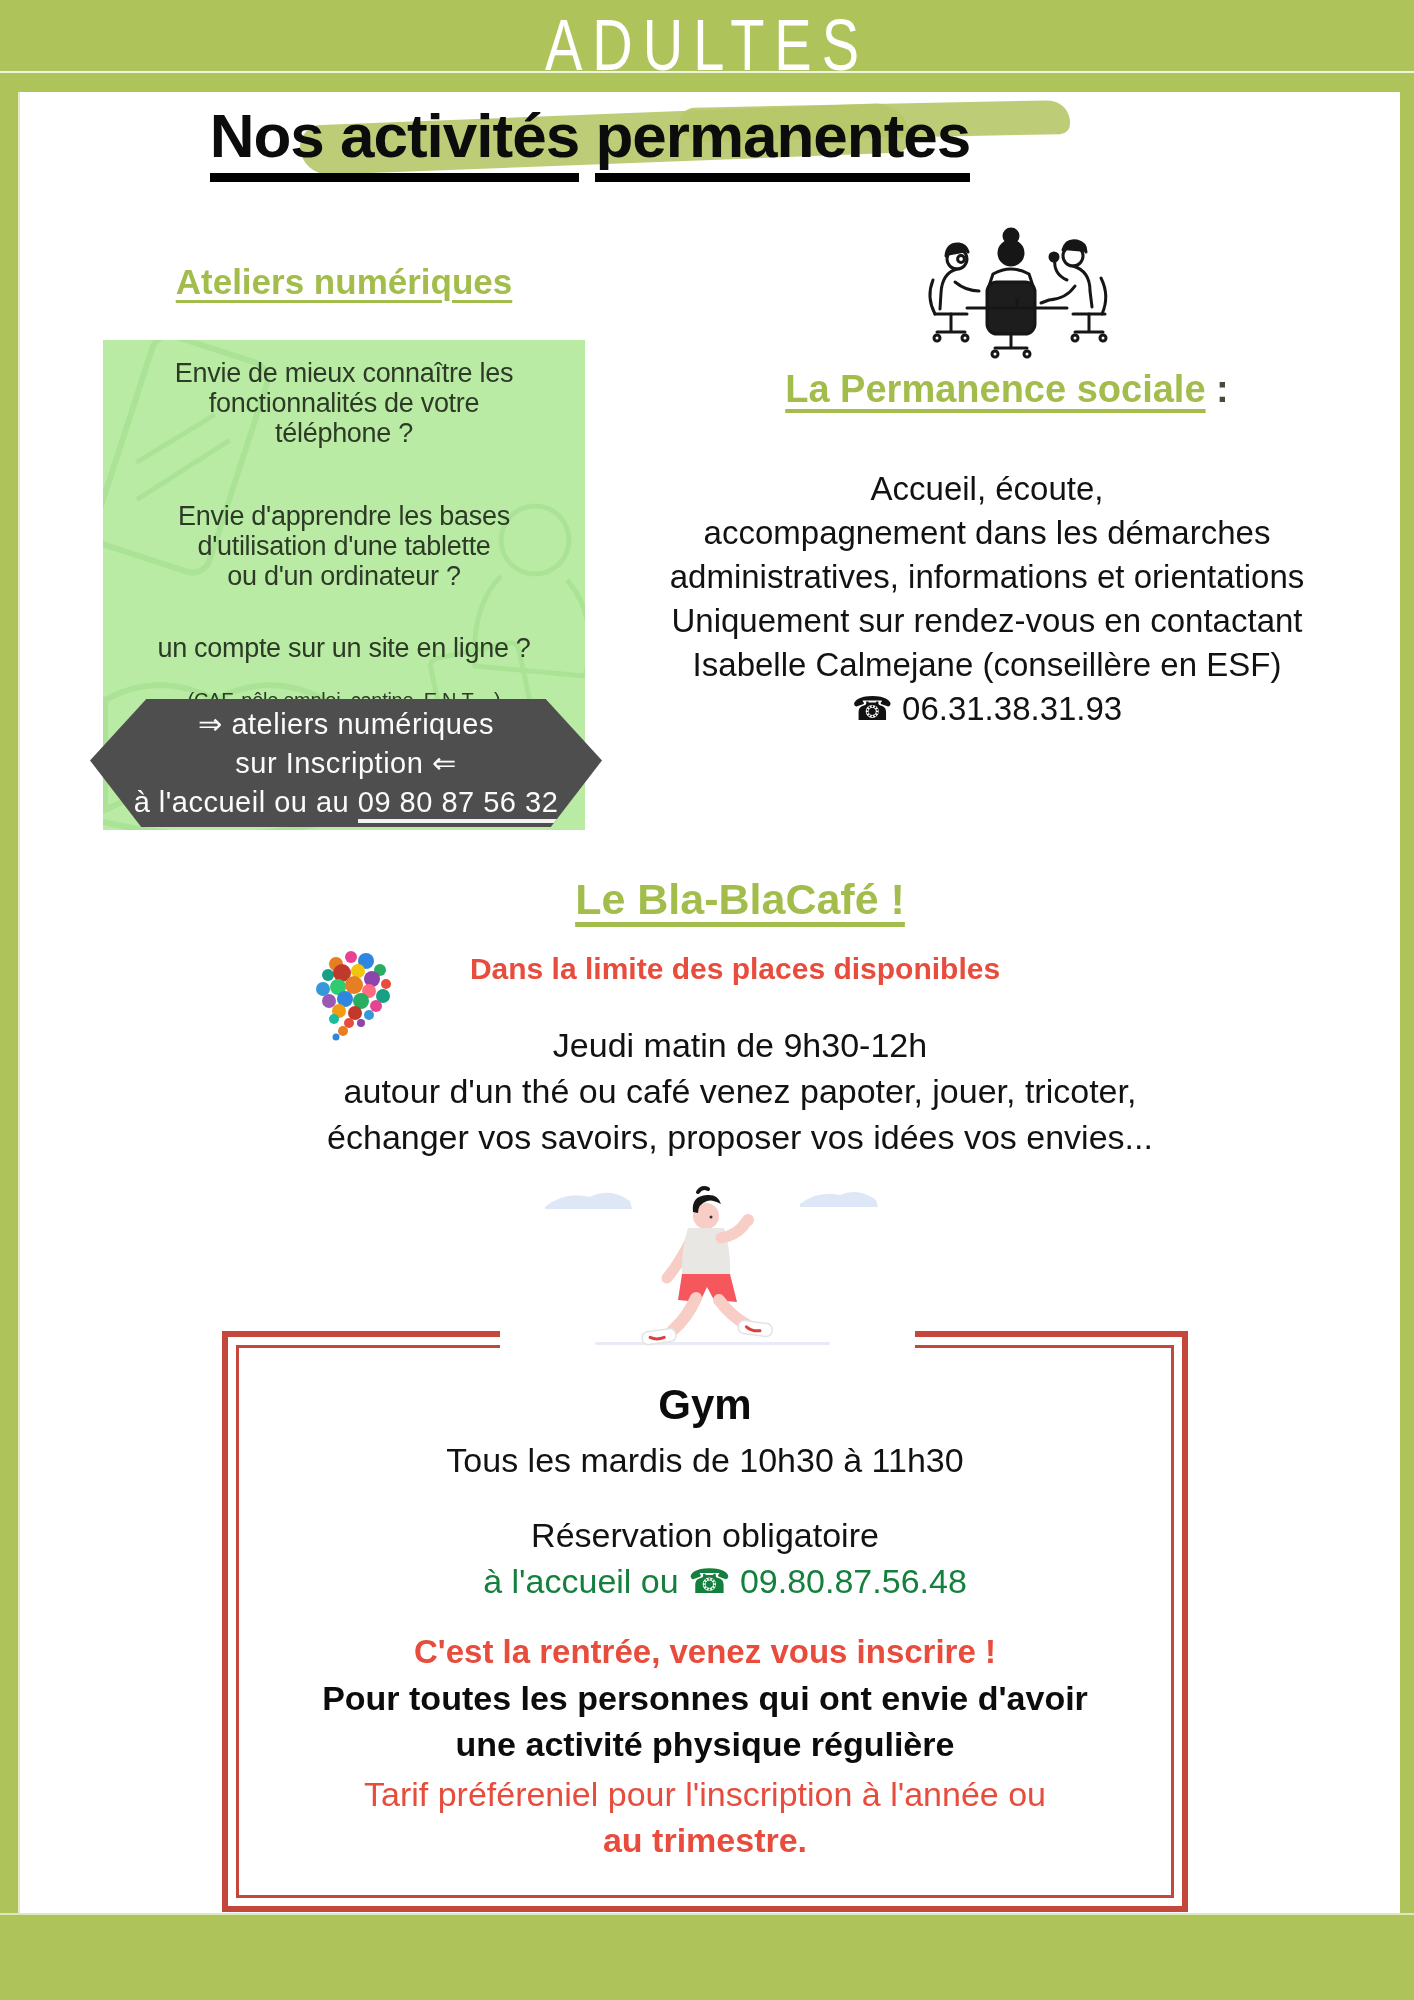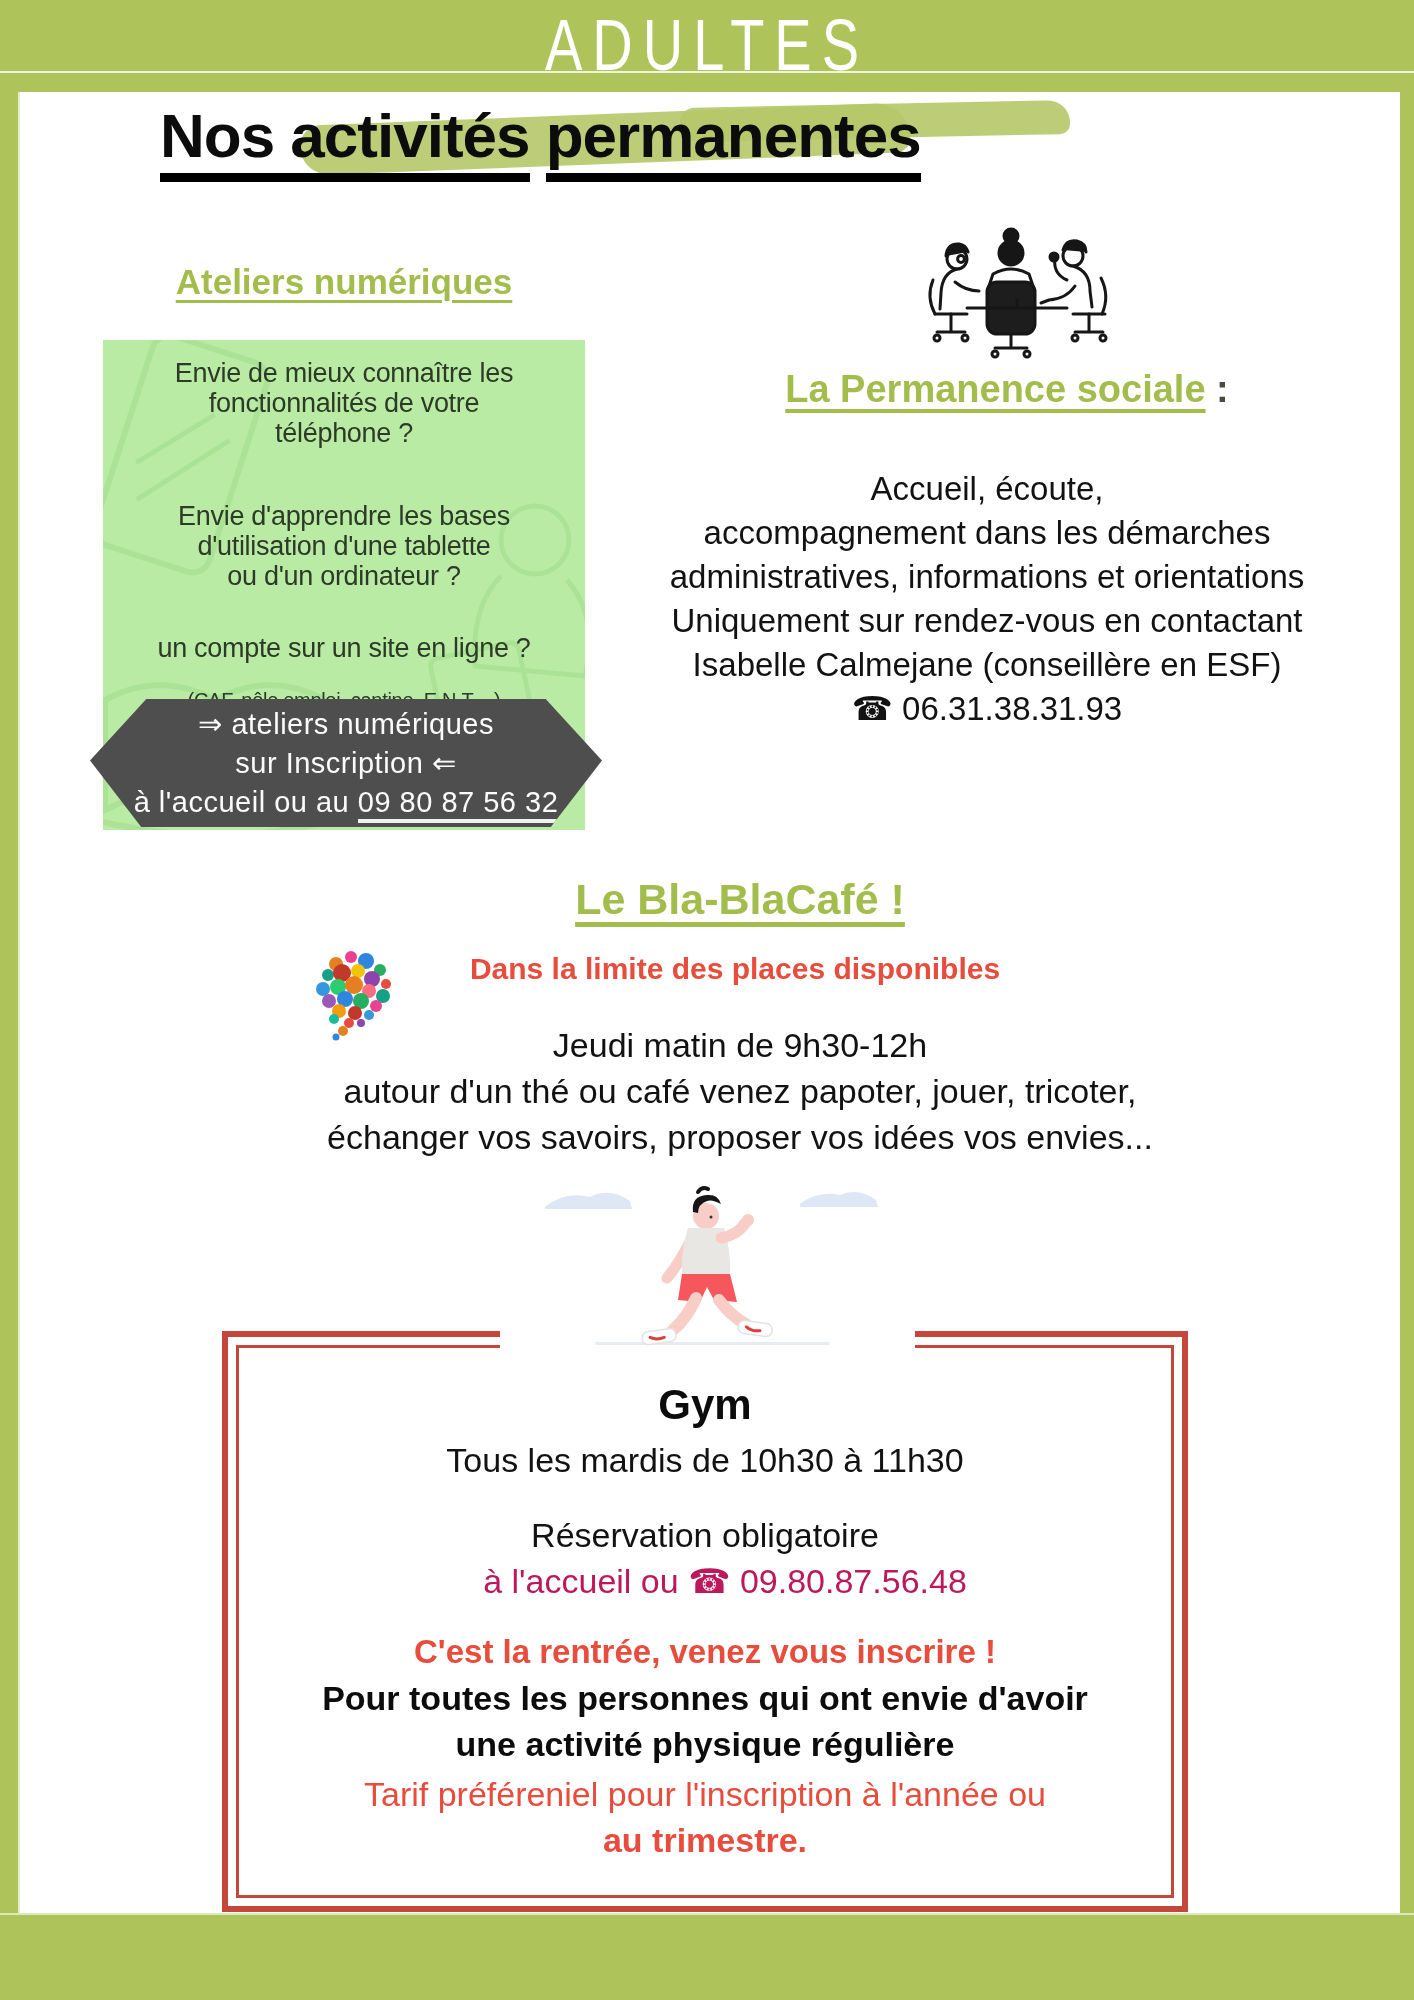--- a/index.html
+++ b/index.html
@@ -35,21 +35,21 @@
     position:absolute; left:1400px; top:92px; width:14px; height:1821px;
     background:#aec45b;
   }
   .bottom-banner {
     position:absolute; left:0; top:1913px; width:1414px; height:87px;
     background:#aec45b; border-top:2px solid #dfe8bb;
   }
   
   .title-wrap {
     position:absolute; left:160px; top:100px; width:860px;
-    text-align:left; z-index:3;
+    text-align:center; z-index:3;
   }
   .title-highlight {
     position:absolute; left:140px; top:14px; width:610px; height:50px;
     background:#b6c868; opacity:.9;
     border-radius:26px 40px 18px 34px;
     transform:rotate(-2.2deg);
     z-index:-1;
   }
   .title-highlight2 {
     position:absolute; left:520px; top:4px; width:390px; height:34px;
@@ -131,21 +131,21 @@
     border:6px solid #c5473c; z-index:2; background:#fff;
   }
   .gym-box .inner-border {
     position:absolute; left:8px; top:8px; right:8px; bottom:8px;
     border:3px solid #c5473c;
   }
   .gym-line { position:absolute; left:0; width:100%; text-align:center; }
   .gym-title   { top:44px;  font-size:42px; font-weight:700; color:#0c0c0c; }
   .gym-sched   { top:104px; font-size:34px; color:#121212; }
   .gym-resa1   { top:179px; font-size:34px; color:#121212; }
-  .gym-resa2   { top:224px; font-size:34px; color:#be185d;padding-left:40px; }
+  .gym-resa2   { top:224px; font-size:34px; color:#15803d;padding-left:40px; }
   .gym-red1    { top:296px; font-size:33px; font-weight:700; color:#e74c3c; }
   .gym-bold1   { top:342px; font-size:34px; font-weight:700; color:#0c0c0c; }
   .gym-bold2   { top:388px; font-size:34px; font-weight:700; color:#0c0c0c; }
   .gym-red2a   { top:438px; font-size:34px; font-weight:400; color:#e74c3c; }
   .gym-red2b   { top:484px; font-size:34px; font-weight:700; color:#e74c3c; }
 </style>
 </head>
 <body>
 
 <div class="top-banner">

